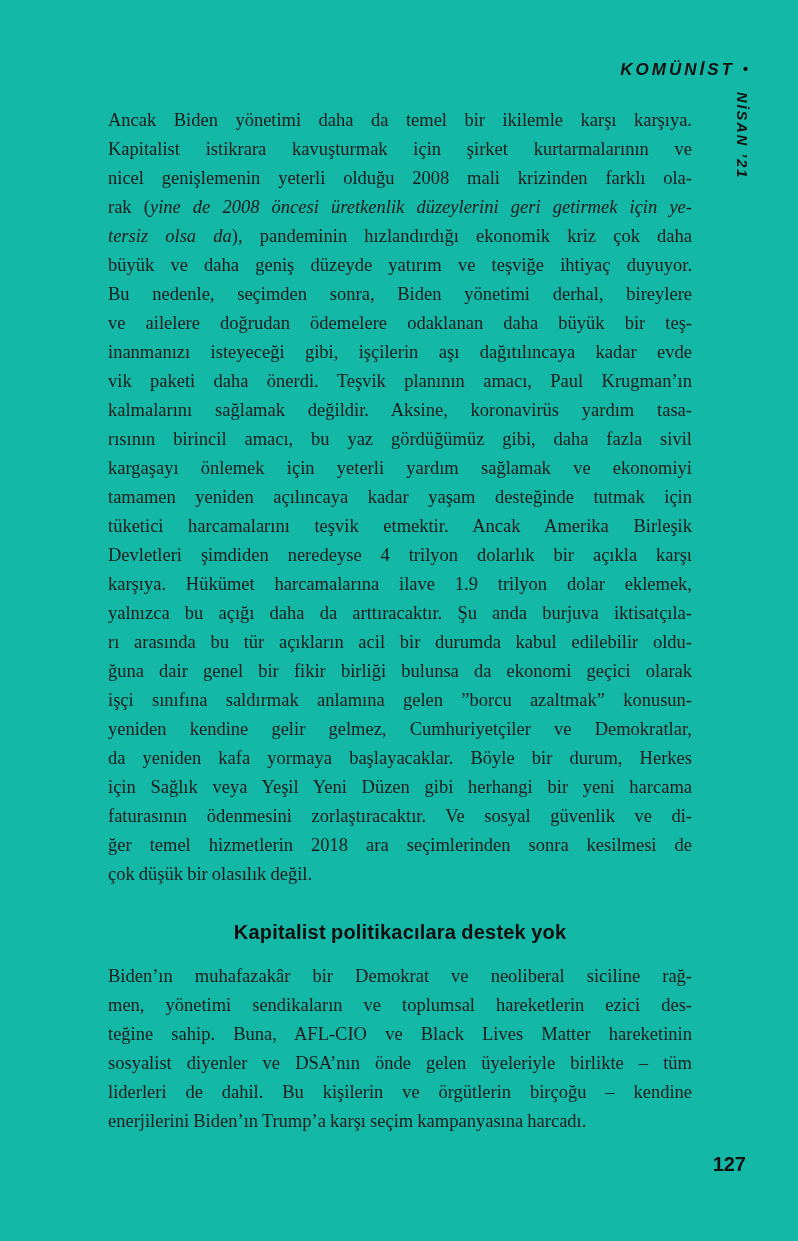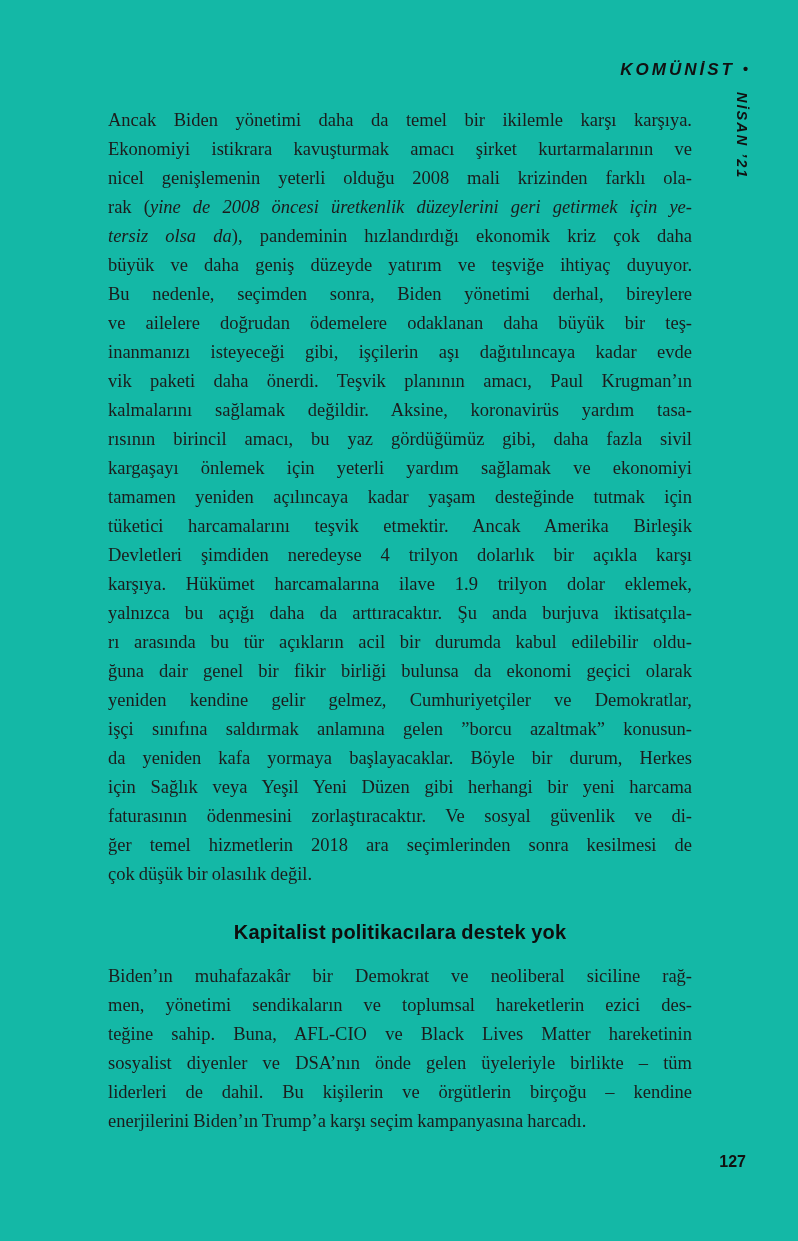--- a/index.html
+++ b/index.html
@@ -77,60 +77,60 @@
     letter-spacing: 0.2px;
     text-align: center;
   }
 
   .page-number {
     position: absolute;
     top: 1153px;
     right: 52px;
     font-family: "Liberation Sans", sans-serif;
     font-weight: 700;
-    font-size: 16px;
+    font-size: 20px;
     color: #111111;
   }
 </style>
 </head>
 <body>
 
 <div class="page">
 
   <div class="running-header">
     <span>KOMÜNİST</span>
     <span class="bullet">•</span>
   </div>
 
   <div class="issue-vertical">NİSAN ’21</div>
 
   <div class="text-block">
     <div class="paragraph" id="para1">
         <div class="line">Ancak Biden yönetimi daha da temel bir ikilemle karşı karşıya.</div>
-        <div class="line">Ekonomiyi istikrara kavuşturmak amacı şirket kurtarmalarının ve</div>
+        <div class="line">Kapitalist istikrara kavuşturmak için şirket kurtarmalarının ve</div>
         <div class="line">nicel genişlemenin yeterli olduğu 2008 mali krizinden farklı ola-</div>
         <div class="line">rak (<i>yine de 2008 öncesi üretkenlik düzeylerini geri getirmek için ye-</i></div>
         <div class="line"><i>tersiz olsa da</i>), pandeminin hızlandırdığı ekonomik kriz çok daha</div>
         <div class="line">büyük ve daha geniş düzeyde yatırım ve teşviğe ihtiyaç duyuyor.</div>
         <div class="line">Bu nedenle, seçimden sonra, Biden yönetimi derhal, bireylere</div>
         <div class="line">ve ailelere doğrudan ödemelere odaklanan daha büyük bir teş-</div>
         <div class="line">inanmanızı isteyeceği gibi, işçilerin aşı dağıtılıncaya kadar evde</div>
         <div class="line">vik paketi daha önerdi. Teşvik planının amacı, Paul Krugman’ın</div>
         <div class="line">kalmalarını sağlamak değildir. Aksine, koronavirüs yardım tasa-</div>
         <div class="line">rısının birincil amacı, bu yaz gördüğümüz gibi, daha fazla sivil</div>
         <div class="line">kargaşayı önlemek için yeterli yardım sağlamak ve ekonomiyi</div>
         <div class="line">tamamen yeniden açılıncaya kadar yaşam desteğinde tutmak için</div>
         <div class="line">tüketici harcamalarını teşvik etmektir. Ancak Amerika Birleşik</div>
         <div class="line">Devletleri şimdiden neredeyse 4 trilyon dolarlık bir açıkla karşı</div>
         <div class="line">karşıya. Hükümet harcamalarına ilave 1.9 trilyon dolar eklemek,</div>
         <div class="line">yalnızca bu açığı daha da arttıracaktır. Şu anda burjuva iktisatçıla-</div>
         <div class="line">rı arasında bu tür açıkların acil bir durumda kabul edilebilir oldu-</div>
         <div class="line">ğuna dair genel bir fikir birliği bulunsa da ekonomi geçici olarak</div>
+        <div class="line">işçi sınıfına saldırmak anlamına gelen ”borcu azaltmak” konusun-</div>
         <div class="line">yeniden kendine gelir gelmez, Cumhuriyetçiler ve Demokratlar,</div>
-        <div class="line">işçi sınıfına saldırmak anlamına gelen ”borcu azaltmak” konusun-</div>
         <div class="line">da yeniden kafa yormaya başlayacaklar. Böyle bir durum, Herkes</div>
         <div class="line">için Sağlık veya Yeşil Yeni Düzen gibi herhangi bir yeni harcama</div>
         <div class="line">faturasının ödenmesini zorlaştıracaktır. Ve sosyal güvenlik ve di-</div>
         <div class="line">ğer temel hizmetlerin 2018 ara seçimlerinden sonra kesilmesi de</div>
         <div class="line last">çok düşük bir olasılık değil.</div>
       </div>
     <h2 class="section-heading">Kapitalist politikacılara destek yok</h2>
     <div class="paragraph" id="para2">
         <div class="line">Biden’ın muhafazakâr bir Demokrat ve neoliberal siciline rağ-</div>
         <div class="line">men, yönetimi sendikaların ve toplumsal hareketlerin ezici des-</div>

